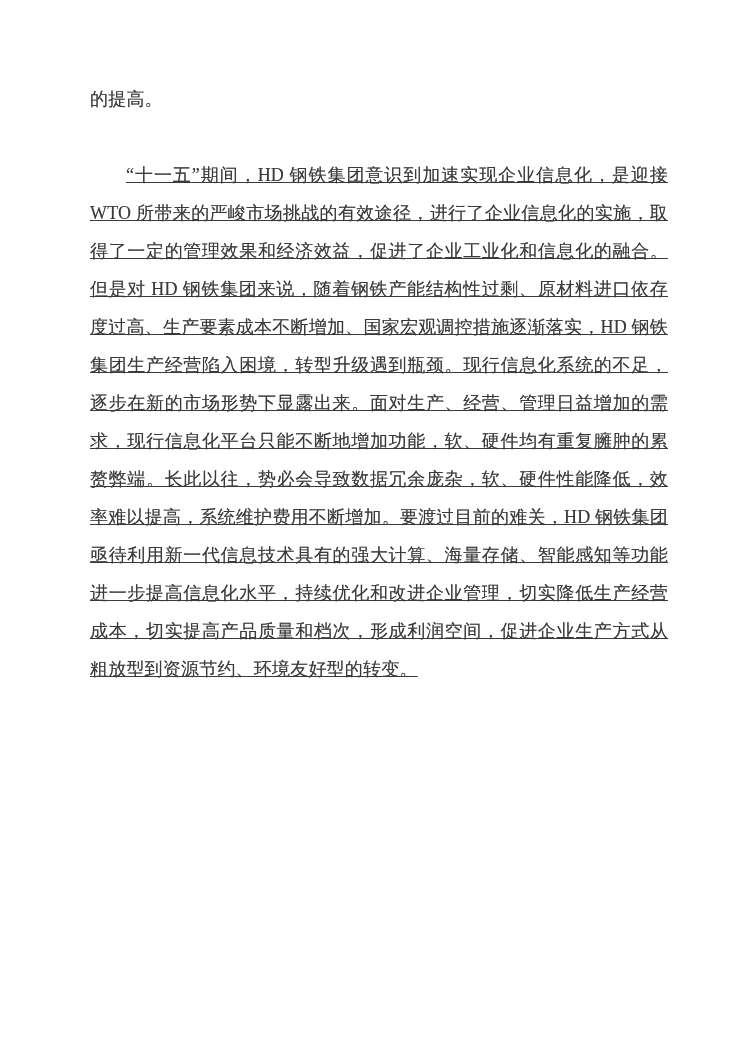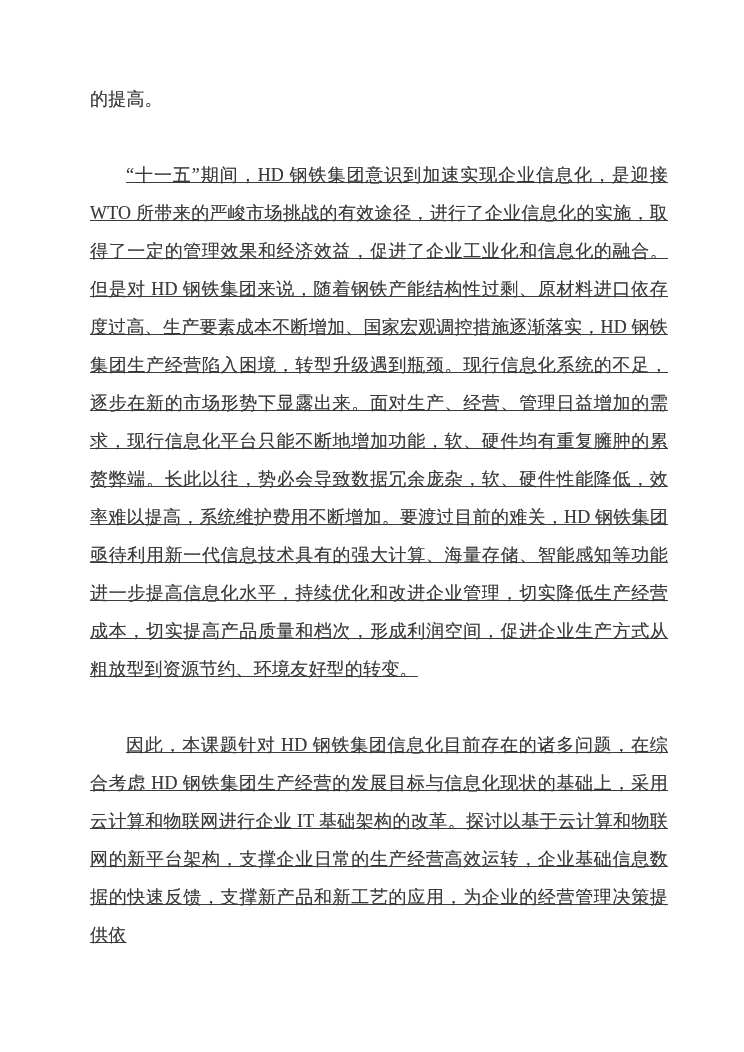--- a/index.html
+++ b/index.html
@@ -34,14 +34,13 @@
     text-indent: 2em;
     text-decoration: underline;
   }
 </style>
 </head>
 <body>
 
 <div class="page">
   <p class="para">的提高。</p>
   <p class="para indent">“十一五”期间，HD 钢铁集团意识到加速实现企业信息化，是迎接 WTO 所带来的严峻市场挑战的有效途径，进行了企业信息化的实施，取得了一定的管理效果和经济效益，促进了企业工业化和信息化的融合。但是对 HD 钢铁集团来说，随着钢铁产能结构性过剩、原材料进口依存度过高、生产要素成本不断增加、国家宏观调控措施逐渐落实，HD 钢铁集团生产经营陷入困境，转型升级遇到瓶颈。现行信息化系统的不足，逐步在新的市场形势下显露出来。面对生产、经营、管理日益增加的需求，现行信息化平台只能不断地增加功能，软、硬件均有重复臃肿的累赘弊端。长此以往，势必会导致数据冗余庞杂，软、硬件性能降低，效率难以提高，系统维护费用不断增加。要渡过目前的难关，HD 钢铁集团亟待利用新一代信息技术具有的强大计算、海量存储、智能感知等功能进一步提高信息化水平，持续优化和改进企业管理，切实降低生产经营成本，切实提高产品质量和档次，形成利润空间，促进企业生产方式从粗放型到资源节约、环境友好型的转变。</p>
-  <p class="para indent">因此，本课题针对 HD 钢铁集团信息化目前存在的诸多问题，在综合考虑 HD 钢铁集团生产经营的发展目标与信息化现状的基础上，采用云计算和物联网进行企业 IT 基础架构的改革。探讨以基于云计算和物联网的新平台架构，支撑企业日常的生产经营高效运转，企业基础信息数据的快速反馈，支撑新产品和新工艺的应用，为企业的经营管理决策提供依</p>
 </div>
 
 </body></html>

